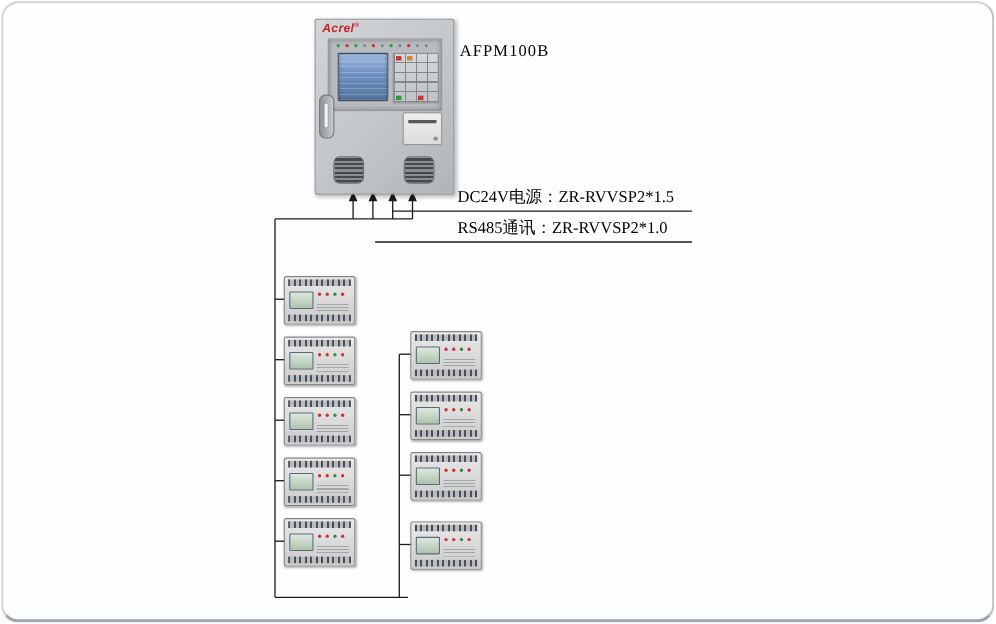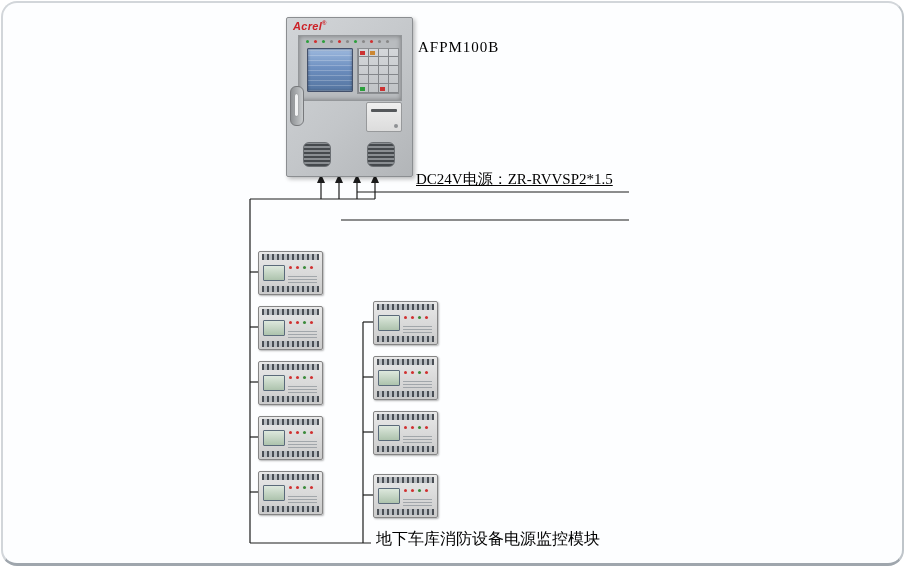--- a/index.html
+++ b/index.html
@@ -52,21 +52,21 @@
   .printer::after { content:""; position:absolute; right:3px; bottom:3px; width:4px; height:4px;
                     background:#8e9194; border-radius:50%; }
   .speaker { position:absolute; top:124px; width:26px; height:23px; border-radius:6px;
              border:1px solid #6b6f73;
              background:repeating-linear-gradient(0deg,#45494d 0 2px,#8a8e92 2px 4px); }
   .s1 { left:16px; } .s2 { left:80px; }
 
   
   .model-label { position:absolute; left:415px; top:36px; font-size:15px; color:#000; letter-spacing:1px;text-align:center; }
   .cable-label { position:absolute; left:413px; font-size:15px; color:#000; white-space:nowrap; }
-  .c1 { top:167px;text-decoration:underline; } .c2 { top:195px; }
+  .c1 { top:167px; } .c2 { top:195px; }
   .caption { position:absolute; left:373px; top:526px; font-size:16px; color:#000; white-space:nowrap; }
 
   
   #wires { position:absolute; left:0; top:0; width:905px; height:567px; pointer-events:none; }
   #wires line, #wires path.shaft { stroke:var(--wire,#1c1c1c); stroke-width:1.2; fill:none; }
   #wires path.head { fill:var(--wire,#1c1c1c); stroke:none; }
 
   
   .module { position:absolute; width:63px; height:42px;
             background:linear-gradient(180deg,#e9e9e9,var(--module-gray,#cbcbcb));
@@ -130,21 +130,21 @@
       <div class="key-red"></div>
     </div>
     <div class="lock"></div>
     <div class="printer"></div>
     <div class="speaker s1"></div>
     <div class="speaker s2"></div>
   </div>
 
   <div class="model-label">AFPM100B</div>
   <div class="cable-label c1">DC24V电源：ZR-RVVSP2*1.5</div>
-  <div class="caption">地下车库消防设备电源监控模块</div>
+  <div class="cable-label c2">RS485通讯：ZR-RVVSP2*1.0</div>
 
   <div id="modules-layer">
       <div class="module" style="left: 255px; top: 248px;">
     <div class="m-term m-term-top"></div>
     <div class="m-lcd"></div>
     <div class="m-leds"></div>
     <div class="m-lines"></div>
     <div class="m-term m-term-bottom"></div>
   </div>
       <div class="module" style="left: 255px; top: 303px;">

